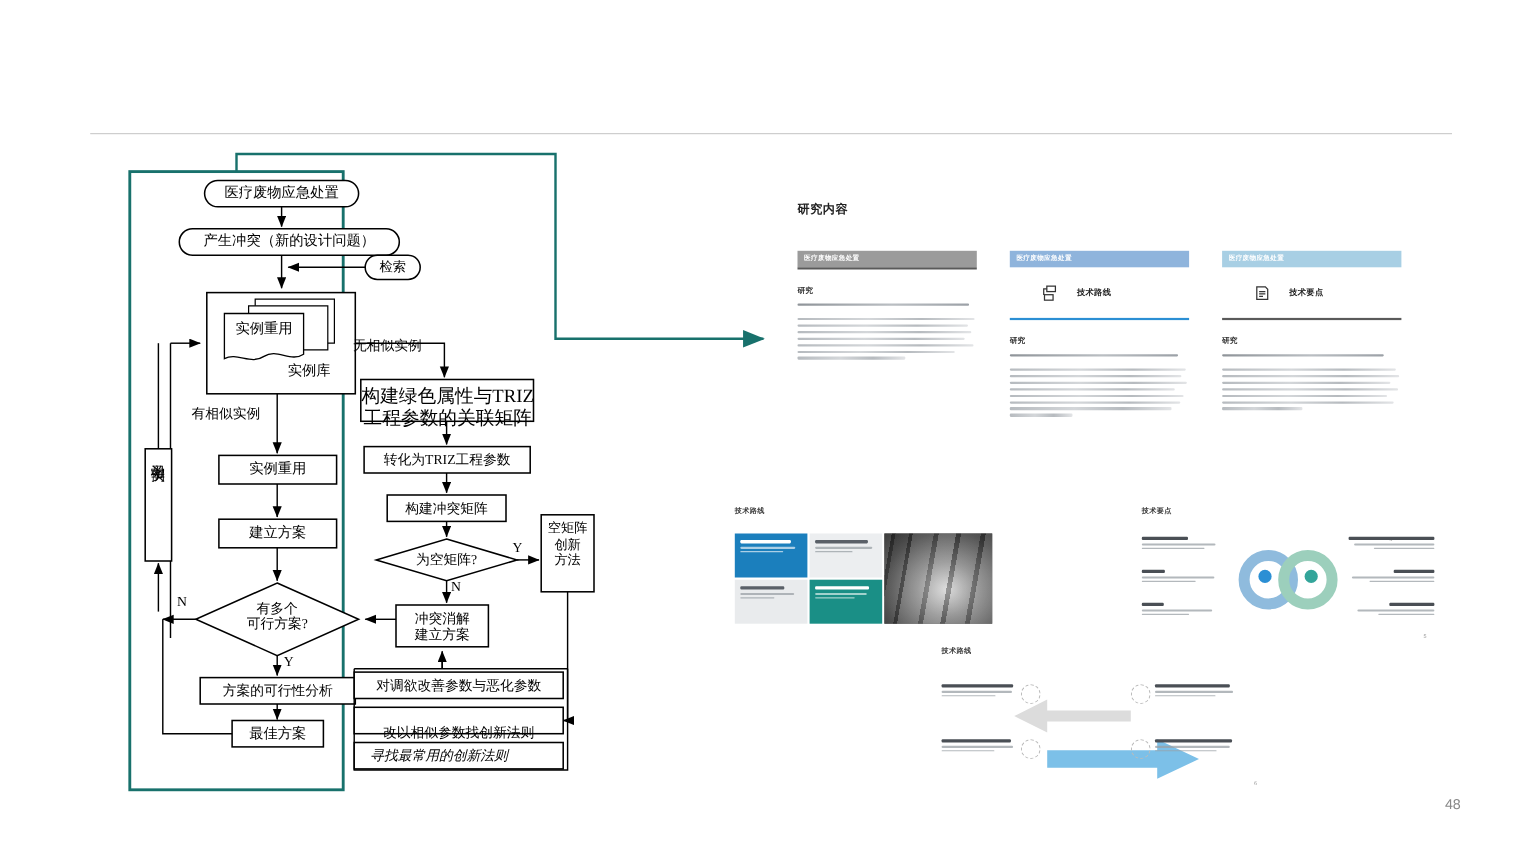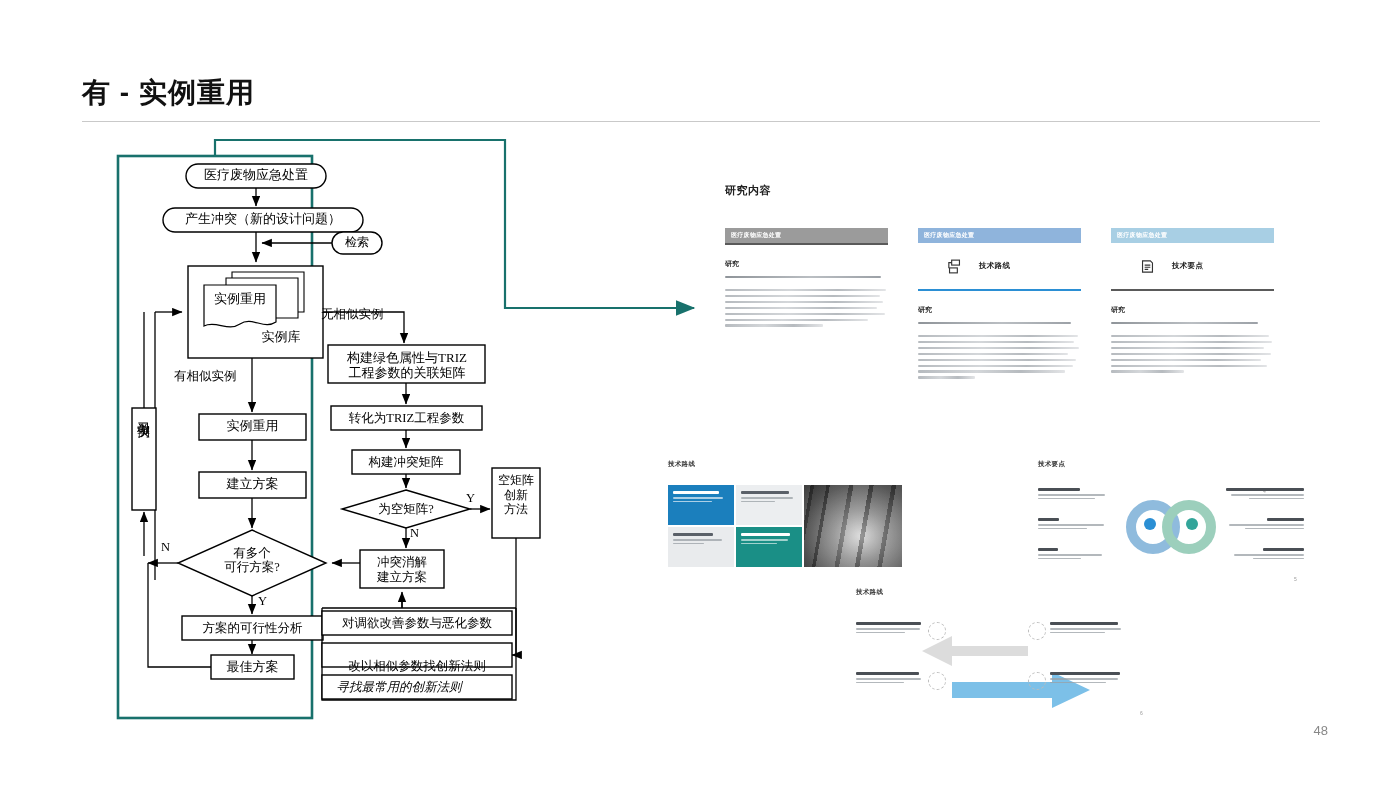--- a/index.html
+++ b/index.html
@@ -97,21 +97,20 @@
   .pageno{
     position:absolute;right:72px;bottom:50px;
     font-size:13px;color:#888;
   }
 </style>
 </head>
 <body>
 
 <div class="slide">
 
-  <div class="title">有 - 实例重用</div>
   <div class="title-rule"></div>
 
   <div class="flow">
     <svg width="740" height="788" viewBox="0 0 740 788">
       <defs>
         <marker id="ah" markerWidth="9" markerHeight="9" refX="7.6" refY="3.2" orient="auto">
           <path d="M0,0 L8,3.2 L0,6.4 z" fill="#000"></path>
         </marker>
         <marker id="aht" markerWidth="10" markerHeight="10" refX="8.4" refY="3.6" orient="auto">
           <path d="M0,0 L9,3.6 L0,7.2 z" fill="#18716c"></path>
@@ -207,21 +206,21 @@
     <div class="nodetext" style="left:200px;top:292px;width:80px;font-size:13px;">实例重用</div>
     <div class="nodetext" style="left:248px;top:330px;width:66px;font-size:13px;">实例库</div>
     <div class="nodetext" style="left:199px;top:419px;width:107px;font-size:13px;">实例重用</div>
     <div class="nodetext" style="left:199px;top:477px;width:107px;font-size:13px;">建立方案</div>
     <div class="nodetext" style="left:196px;top:547px;width:112px;font-size:12.5px;line-height:1.08;">有多个
 可行方案?</div>
     <div class="nodetext" style="left:182px;top:621px;width:141px;font-size:12.5px;">方案的可行性分析</div>
     <div class="nodetext" style="left:211px;top:660px;width:83px;font-size:13px;text-align:center;">最佳方案</div>
     <div class="vtext" style="left:137px;top:412px;height:94px;font-size:13px;">学习实例</div>
 
-    <div class="nodetext" style="left:328px;top:350px;width:158px;font-size:13px;line-height:1.18;text-align:center;">构建绿色属性与TRIZ
+    <div class="nodetext" style="left:328px;top:350px;width:158px;font-size:17px;line-height:1.18;text-align:center;">构建绿色属性与TRIZ
 工程参数的关联矩阵</div>
     <div class="nodetext" style="left:331px;top:411px;width:151px;font-size:12.5px;">转化为TRIZ工程参数</div>
     <div class="nodetext" style="left:352px;top:455px;width:108px;font-size:12.5px;">构建冲突矩阵</div>
     <div class="nodetext" style="left:356px;top:502px;width:100px;font-size:12.5px;">为空矩阵?</div>
     <div class="nodetext" style="left:492px;top:473px;width:48px;font-size:12px;line-height:1.22;">空矩阵
 创新
 方法</div>
     <div class="nodetext" style="left:360px;top:555px;width:84px;font-size:12.5px;line-height:1.16;">冲突消解
 建立方案</div>
     <div class="nodetext" style="left:322px;top:616px;width:190px;font-size:12.5px;">对调欲改善参数与恶化参数</div>

